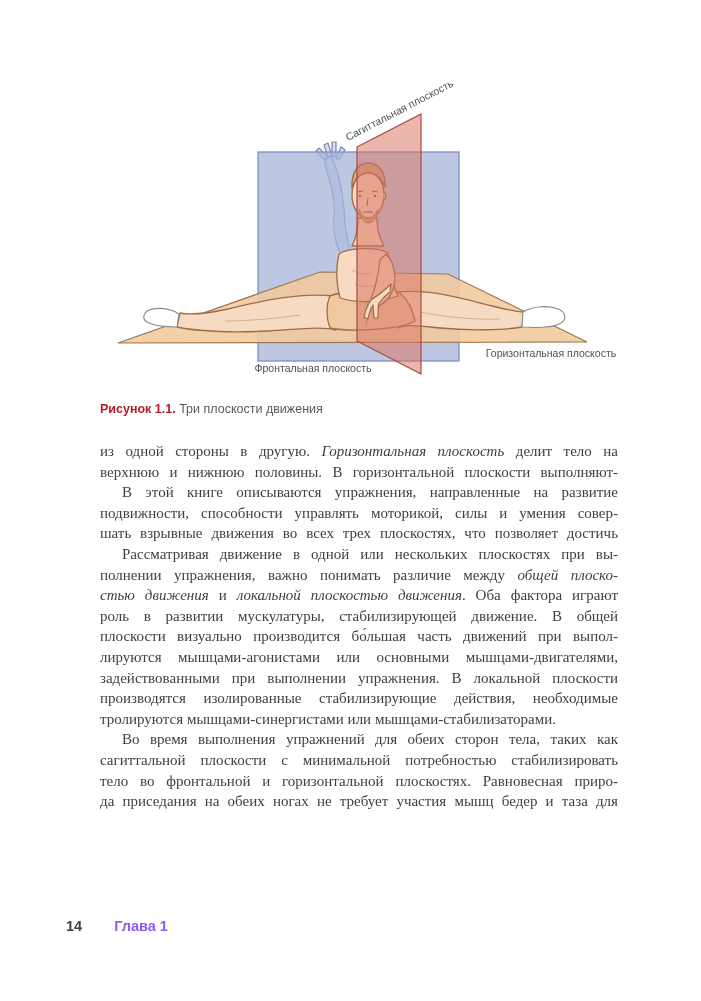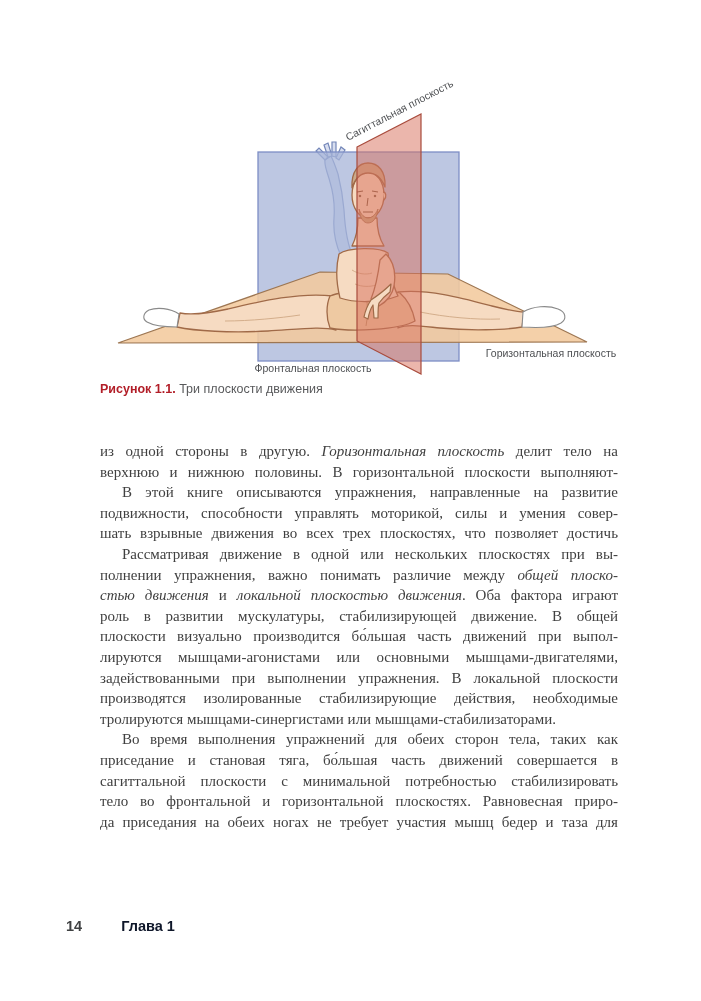--- a/index.html
+++ b/index.html
@@ -5,37 +5,37 @@
   html,body{margin:0;padding:0;}
   body{width:701px;height:1001px;background:#ffffff;position:relative;
        font-family:"Liberation Serif",serif;-webkit-font-smoothing:antialiased;}
   .page{position:absolute;inset:0;background:#fff;overflow:hidden;}
 
   
   #figure-svg{position:absolute;left:0;top:0;width:701px;height:400px;}
   .plane-label{font-family:"Liberation Sans",sans-serif;font-size:10.5px;fill:#4d4f52;}
 
   
-  .caption{position:absolute;left:100px;top:382px;width:480px;
+  .caption{position:absolute;left:100px;top:402px;width:480px;
            font-family:"Liberation Sans",sans-serif;font-size:12.5px;color:#58595b;}
   .caption .lbl{color:#b21e28;font-weight:bold;}
 
   
   .bodytext{position:absolute;left:100px;top:441px;width:518px;
             font-size:15px;line-height:20.6px;color:#404040;}
   .line{text-align:justify;text-align-last:justify;}
   .line.endp{text-align-last:left;}
   .line.indent{text-indent:22px;}
   .it{font-style:italic;}
 
   
   .footer{position:absolute;top:918px;left:66px;
           font-family:"Liberation Sans",sans-serif;font-weight:bold;
           font-size:14.5px;color:#3f4142;}
-  .footer .chap{color:#0f172a;margin-left:35px;}
+  .footer .chap{color:#8b5cf6;margin-left:28px;}
 </style>
 </head>
 <body>
 
 <div class="page">
 
   <svg id="figure-svg" viewBox="0 0 701 400">
 
     <g stroke="#7386b8" stroke-width="1.2" fill="#d8deef">
       <path d="M342,258 C336,246 333,232 334,218 C335,204 333,192 330,182 C328,174 324,166 325,160
@@ -122,21 +122,20 @@
       <div class="line indent"><span>Рассматривая движение в одной или нескольких плоскостях при вы-</span></div>
       <div class="line"><span>полнении упражнения, важно понимать различие между </span><span class="it">общей плоско-</span></div>
       <div class="line"><span class="it">стью движения</span><span> и </span><span class="it">локальной плоскостью движения</span><span>. Оба фактора играют</span></div>
       <div class="line"><span>роль в развитии мускулатуры, стабилизирующей движение. В общей</span></div>
       <div class="line"><span>плоскости визуально производится бо́льшая часть движений при выпол-</span></div>
       <div class="line"><span>лируются мышцами-агонистами или основными мышцами-двигателями,</span></div>
       <div class="line"><span>задействованными при выполнении упражнения. В локальной плоскости</span></div>
       <div class="line"><span>производятся изолированные стабилизирующие действия, необходимые</span></div>
       <div class="line endp"><span>тролируются мышцами-синергистами или мышцами-стабилизаторами.</span></div>
       <div class="line indent"><span>Во время выполнения упражнений для обеих сторон тела, таких как</span></div>
-      <div class="line"><span>приседание и становая тяга, бо́льшая часть движений совершается в</span></div>
       <div class="line"><span>сагиттальной плоскости с минимальной потребностью стабилизировать</span></div>
       <div class="line"><span>тело во фронтальной и горизонтальной плоскостях. Равновесная приро-</span></div>
       <div class="line"><span>да приседания на обеих ногах не требует участия мышц бедер и таза для</span></div>
     </div>
 
   <div class="footer">
     <span>14</span>
     <span class="chap">Глава 1</span>
   </div>
 

